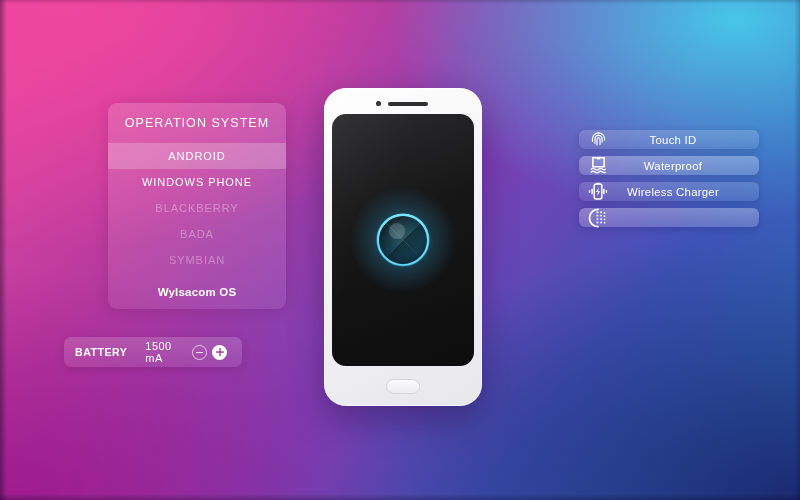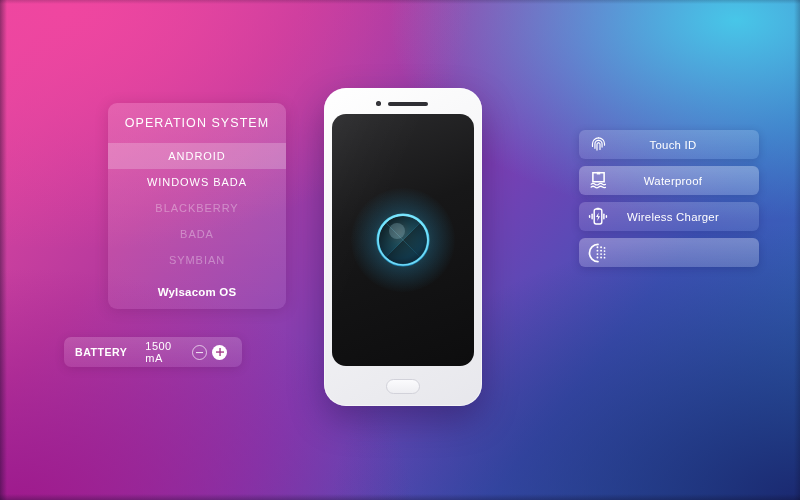--- a/index.html
+++ b/index.html
@@ -190,21 +190,21 @@
 
   
   #features {
     position: absolute;
     left: 579px;
     top: 130px;
     width: 180px;
   }
   .feat {
     position: relative;
-    height: 29px;
+    height: 19px;
     margin-bottom: 7px;
     border-radius: 6px;
     display: flex;
     align-items: center;
     background: linear-gradient(to bottom, rgba(255,255,255,0.165), rgba(255,255,255,0.085));
     box-shadow: 0 2px 9px rgba(15,10,60,0.18);
   }
   .feat.hi {
     background: linear-gradient(to bottom, rgba(255,255,255,0.30), rgba(255,255,255,0.19));
   }
@@ -232,21 +232,21 @@
 
   <div class="edge edge-top"></div>
   <div class="edge edge-left"></div>
   <div class="edge edge-right"></div>
   <div class="edge edge-bottom"></div>
 
   <div id="os-panel">
     <div class="os-title">OPERATION SYSTEM</div>
 
     <div class="os-row active">ANDROID</div>
-    <div class="os-row">WINDOWS BADA</div>
+    <div class="os-row">WINDOWS PHONE</div>
     <div class="os-row dim">BLACKBERRY</div>
     <div class="os-row dim">BADA</div>
     <div class="os-row dim">SYMBIAN</div>
     <div class="os-row last">Wylsacom OS</div>
   </div>
 
   <div id="battery-panel">
     <span class="bat-label">BATTERY</span>
     <span class="bat-value">1500 mA</span>
 

